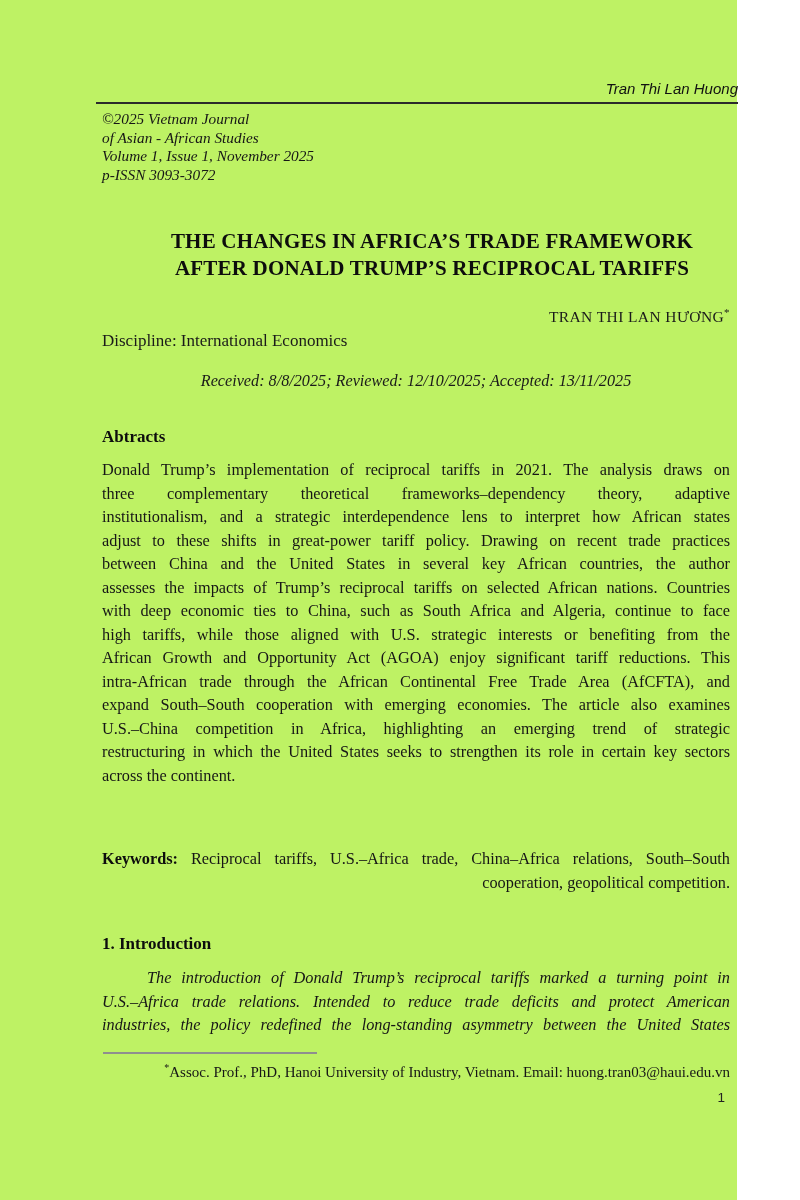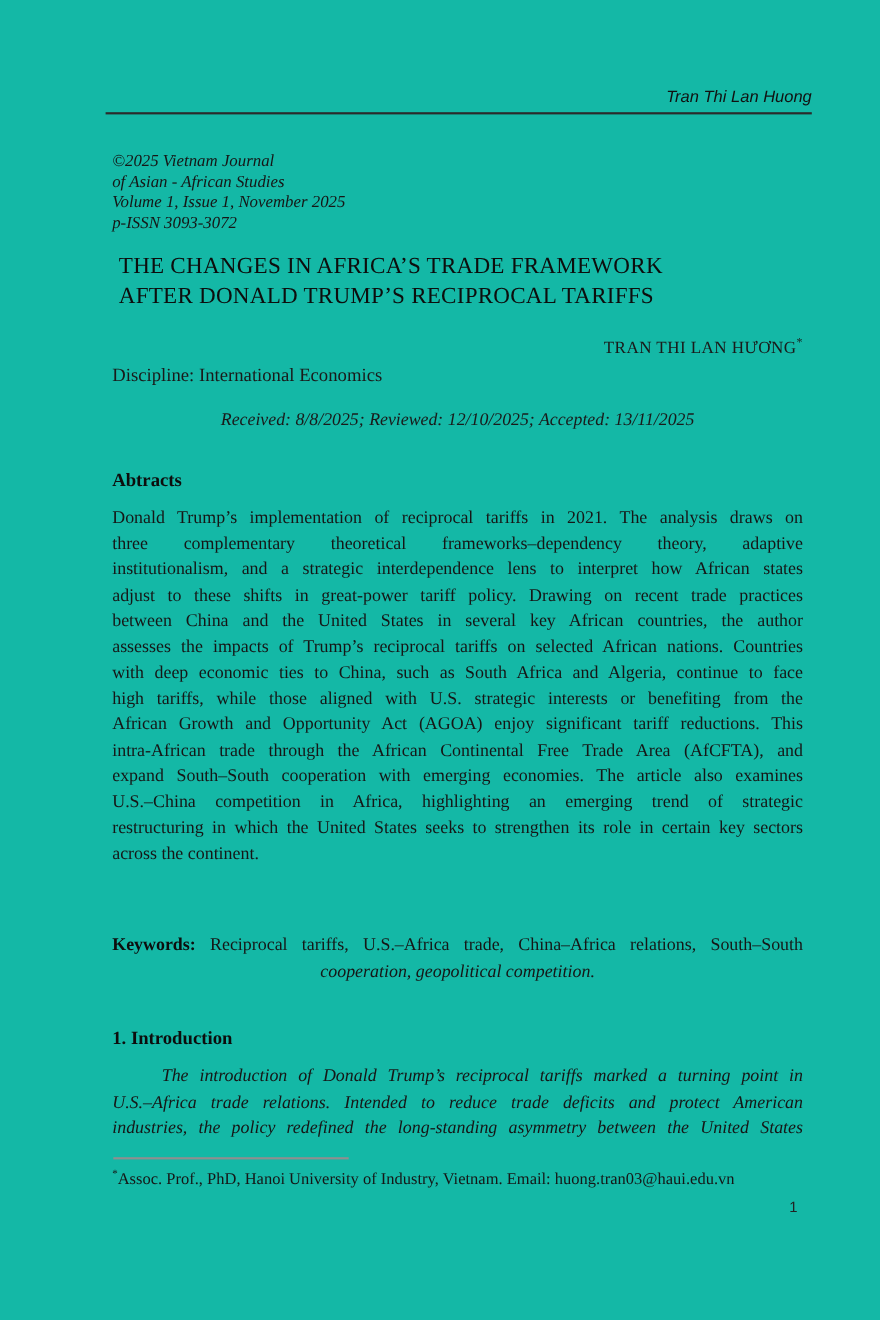--- a/index.html
+++ b/index.html
@@ -1,43 +1,43 @@
 <!DOCTYPE html>
 <html><head>
 <meta charset="utf-8">
 <style>
   * { margin: 0; padding: 0; box-sizing: border-box; }
   html, body { background: #ffffff; }
   body { width: 800px; height: 1200px; position: relative; overflow: hidden; }
 
   .page {
-    position: absolute; left: 0; top: 0; width: 800px; height: 1200px;
-    background: #14b8a6; color: #1a1a1a;
+    position: absolute; left: 0; top: 0; width: 737px; height: 1200px;
+    background: #bef264; color: #1a1a1a;
     font-family: "Liberation Serif", serif;
   }
 
   
   .running-head {
     position: absolute; left: 96px; top: 80px; width: 642px;
     text-align: right;
     font-family: "Liberation Sans", sans-serif;
     font-style: italic; font-size: 15px; line-height: 17px; color: #111;
     padding-bottom: 5px; border-bottom: 2px solid #2b2b2b;
   }
 
   
   .journal-info {
     position: absolute; left: 102px; top: 110px; width: 628px;
-    font-style: italic; font-size: 15.3px; line-height: 18.6px; color: #161616; margin-top: 28px;
+    font-style: italic; font-size: 15.3px; line-height: 18.6px; color: #161616;
   }
 
   
   .article-title {
-    position: absolute; left: 108px; top: 228px; width: 628px;
-    font-weight: normal; font-size: 21px; line-height: 27px;
+    position: absolute; left: 118px; top: 228px; width: 628px;
+    text-align: center; font-weight: bold; font-size: 21px; line-height: 27px;
     letter-spacing: 0.2px; color: #0d0d0d;
   }
   .article-title span { display: block; }
 
   .author-line {
     position: absolute; left: 102px; top: 307px; width: 628px;
     text-align: right; font-size: 15.5px; line-height: 19px; letter-spacing: 0.4px;
   }
   .author-line sup { font-size: 11px; vertical-align: super; line-height: 0; }
 
@@ -61,38 +61,38 @@
   .body-lines > div.last-line { text-align-last: left; }
   .body-lines.justify-all > div.last-line { text-align-last: justify; }
 
   .abstract-body { position: absolute; left: 102px; top: 458px; width: 628px; }
 
   .keywords-block {
     position: absolute; left: 102px; top: 847px; width: 628px;
     font-size: 16.3px; line-height: 23.5px; color: #161616;
   }
   .keywords-block .kw-line1 { text-align: justify; text-align-last: justify; }
-  .keywords-block .kw-line2 { text-align: center; font-style: italic; }
+  .keywords-block .kw-line2 { text-align: right; }
   .keywords-block b { font-weight: bold; color: #0d0d0d; }
 
   .intro-heading {
     position: absolute; left: 102px; top: 933px; width: 628px;
     font-weight: bold; font-size: 17px; line-height: 22px; color: #0d0d0d;
   }
 
   .intro-body { position: absolute; left: 102px; top: 966px; width: 628px; font-style: italic; }
   .intro-body > div:first-child { text-indent: 45px; }
 
   .footnote-rule {
     position: absolute; left: 103px; top: 1052px; width: 214px; height: 2px;
     background: #8f8f8f;
   }
   .footnote {
     position: absolute; left: 102px; top: 1062px; width: 628px;
-    font-size: 15px; line-height: 20px; color: #161616;
+    font-size: 15px; line-height: 20px; color: #161616; text-align: right;
   }
   .footnote sup { font-size: 10px; vertical-align: super; line-height: 0; }
 
   .page-number {
     position: absolute; left: 102px; top: 1090px; width: 628px;
     text-align: right; padding-right: 5px;
     font-family: "Liberation Sans", sans-serif;
     font-size: 13.5px; line-height: 16px; color: #222;
   }
 </style>

